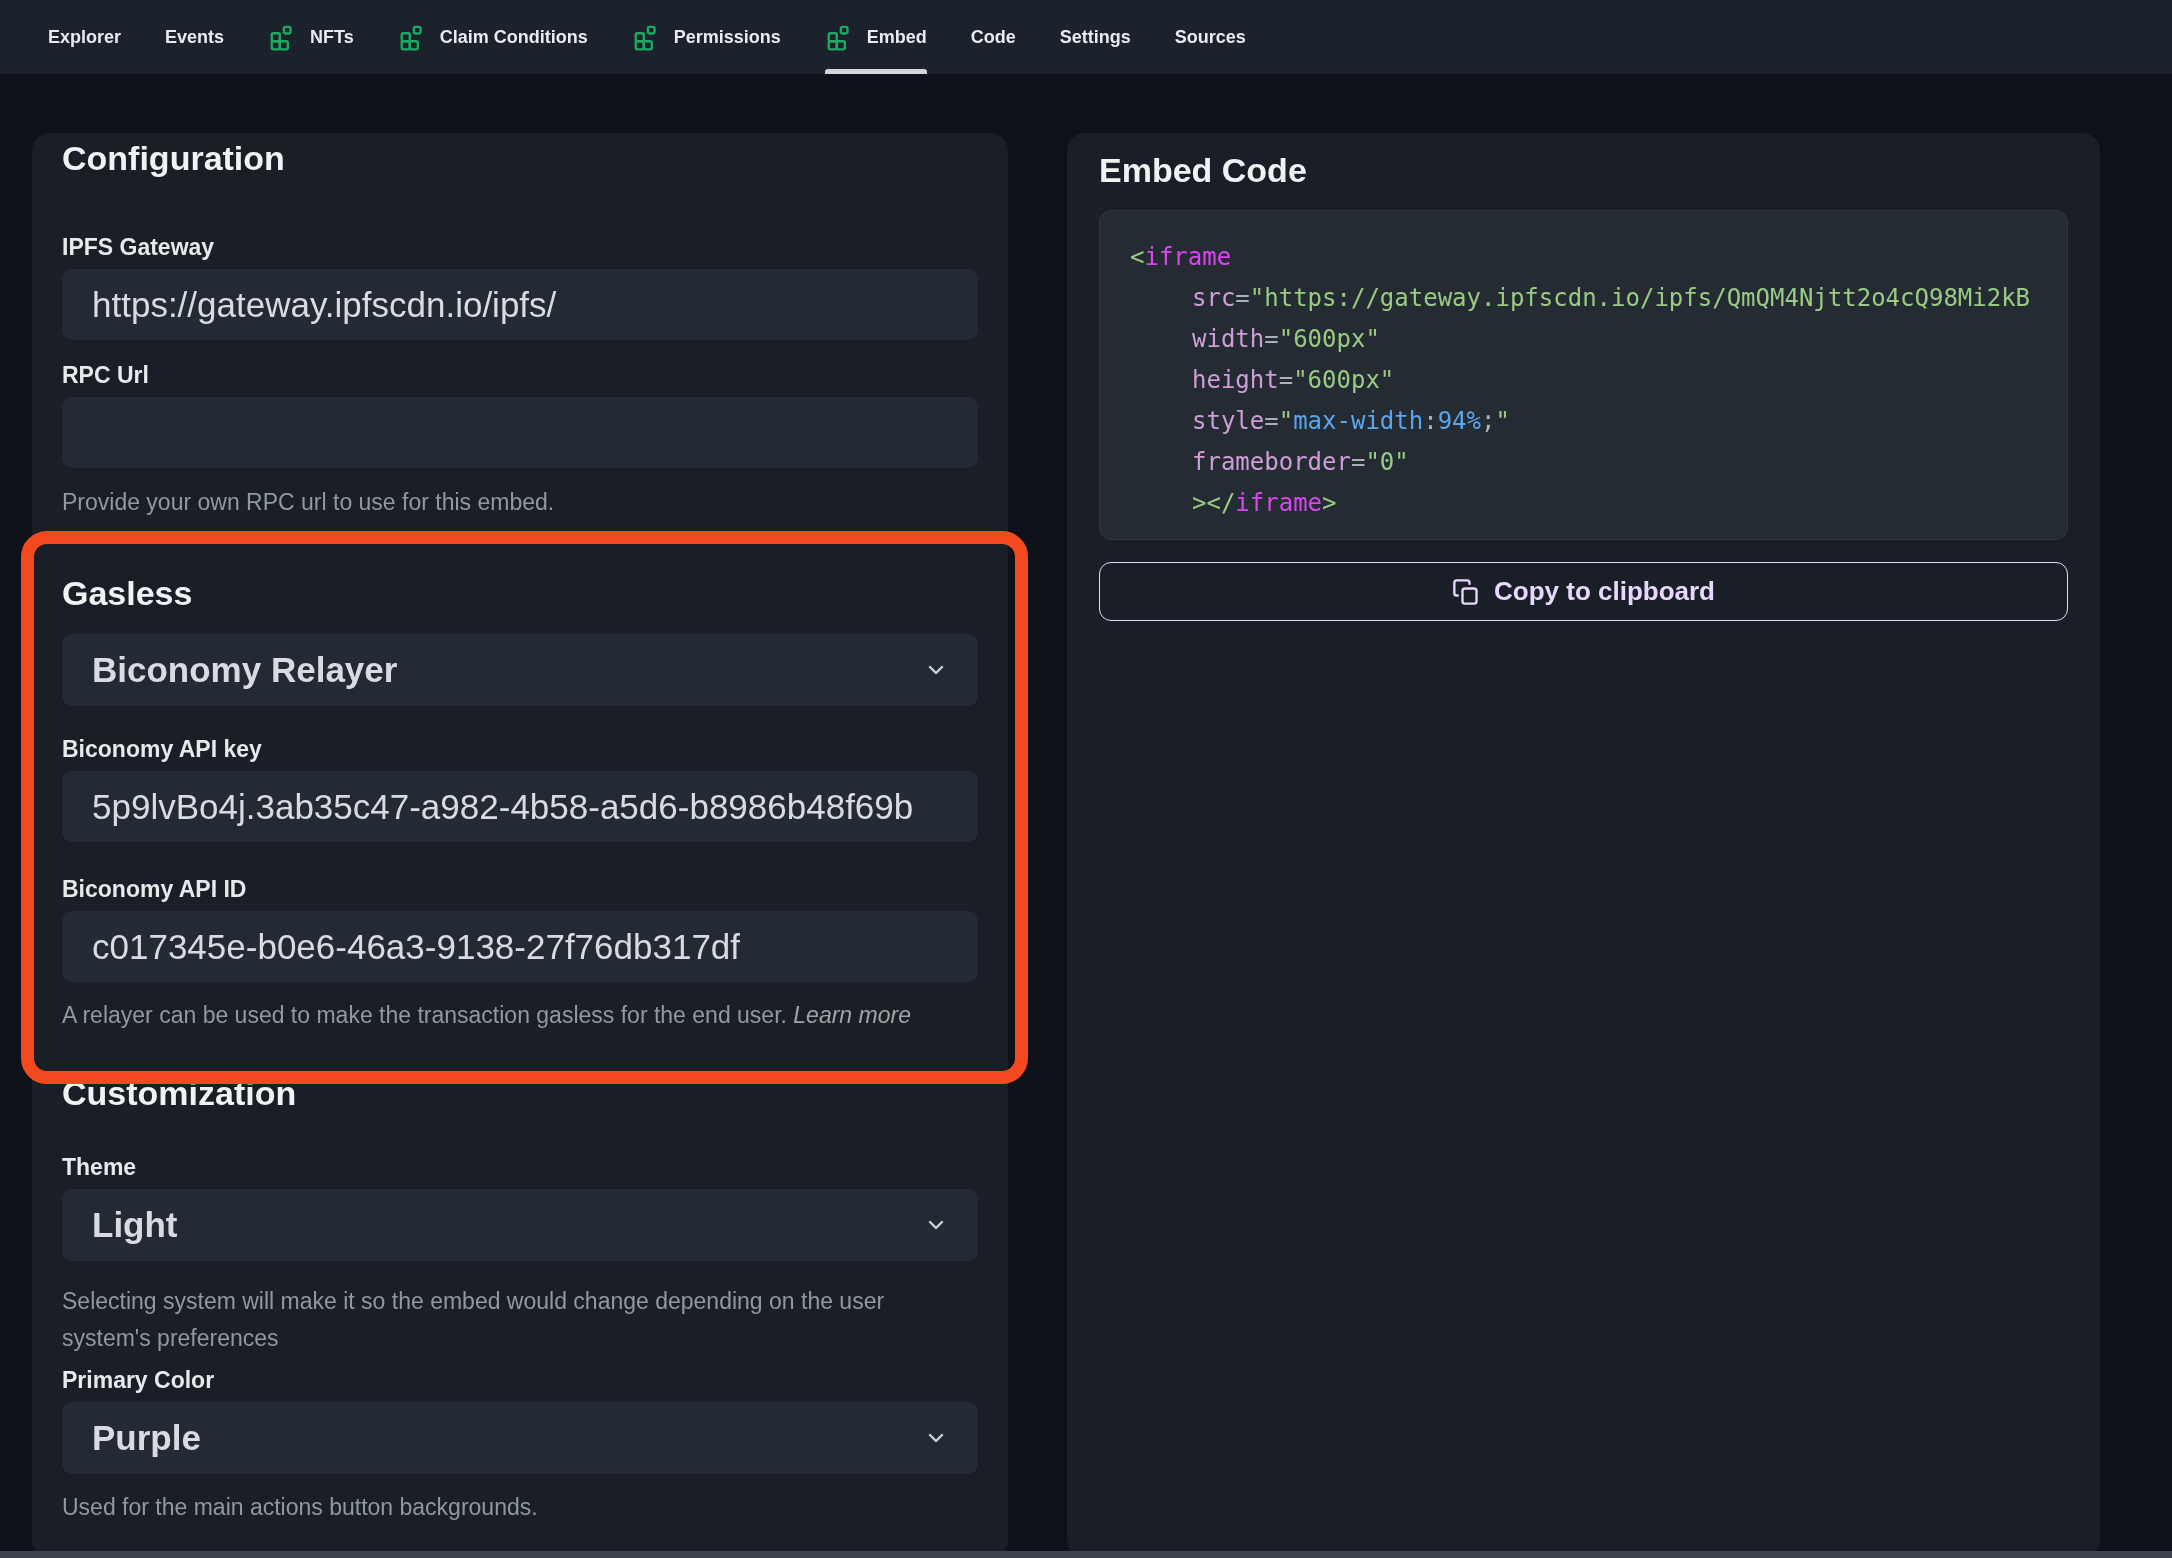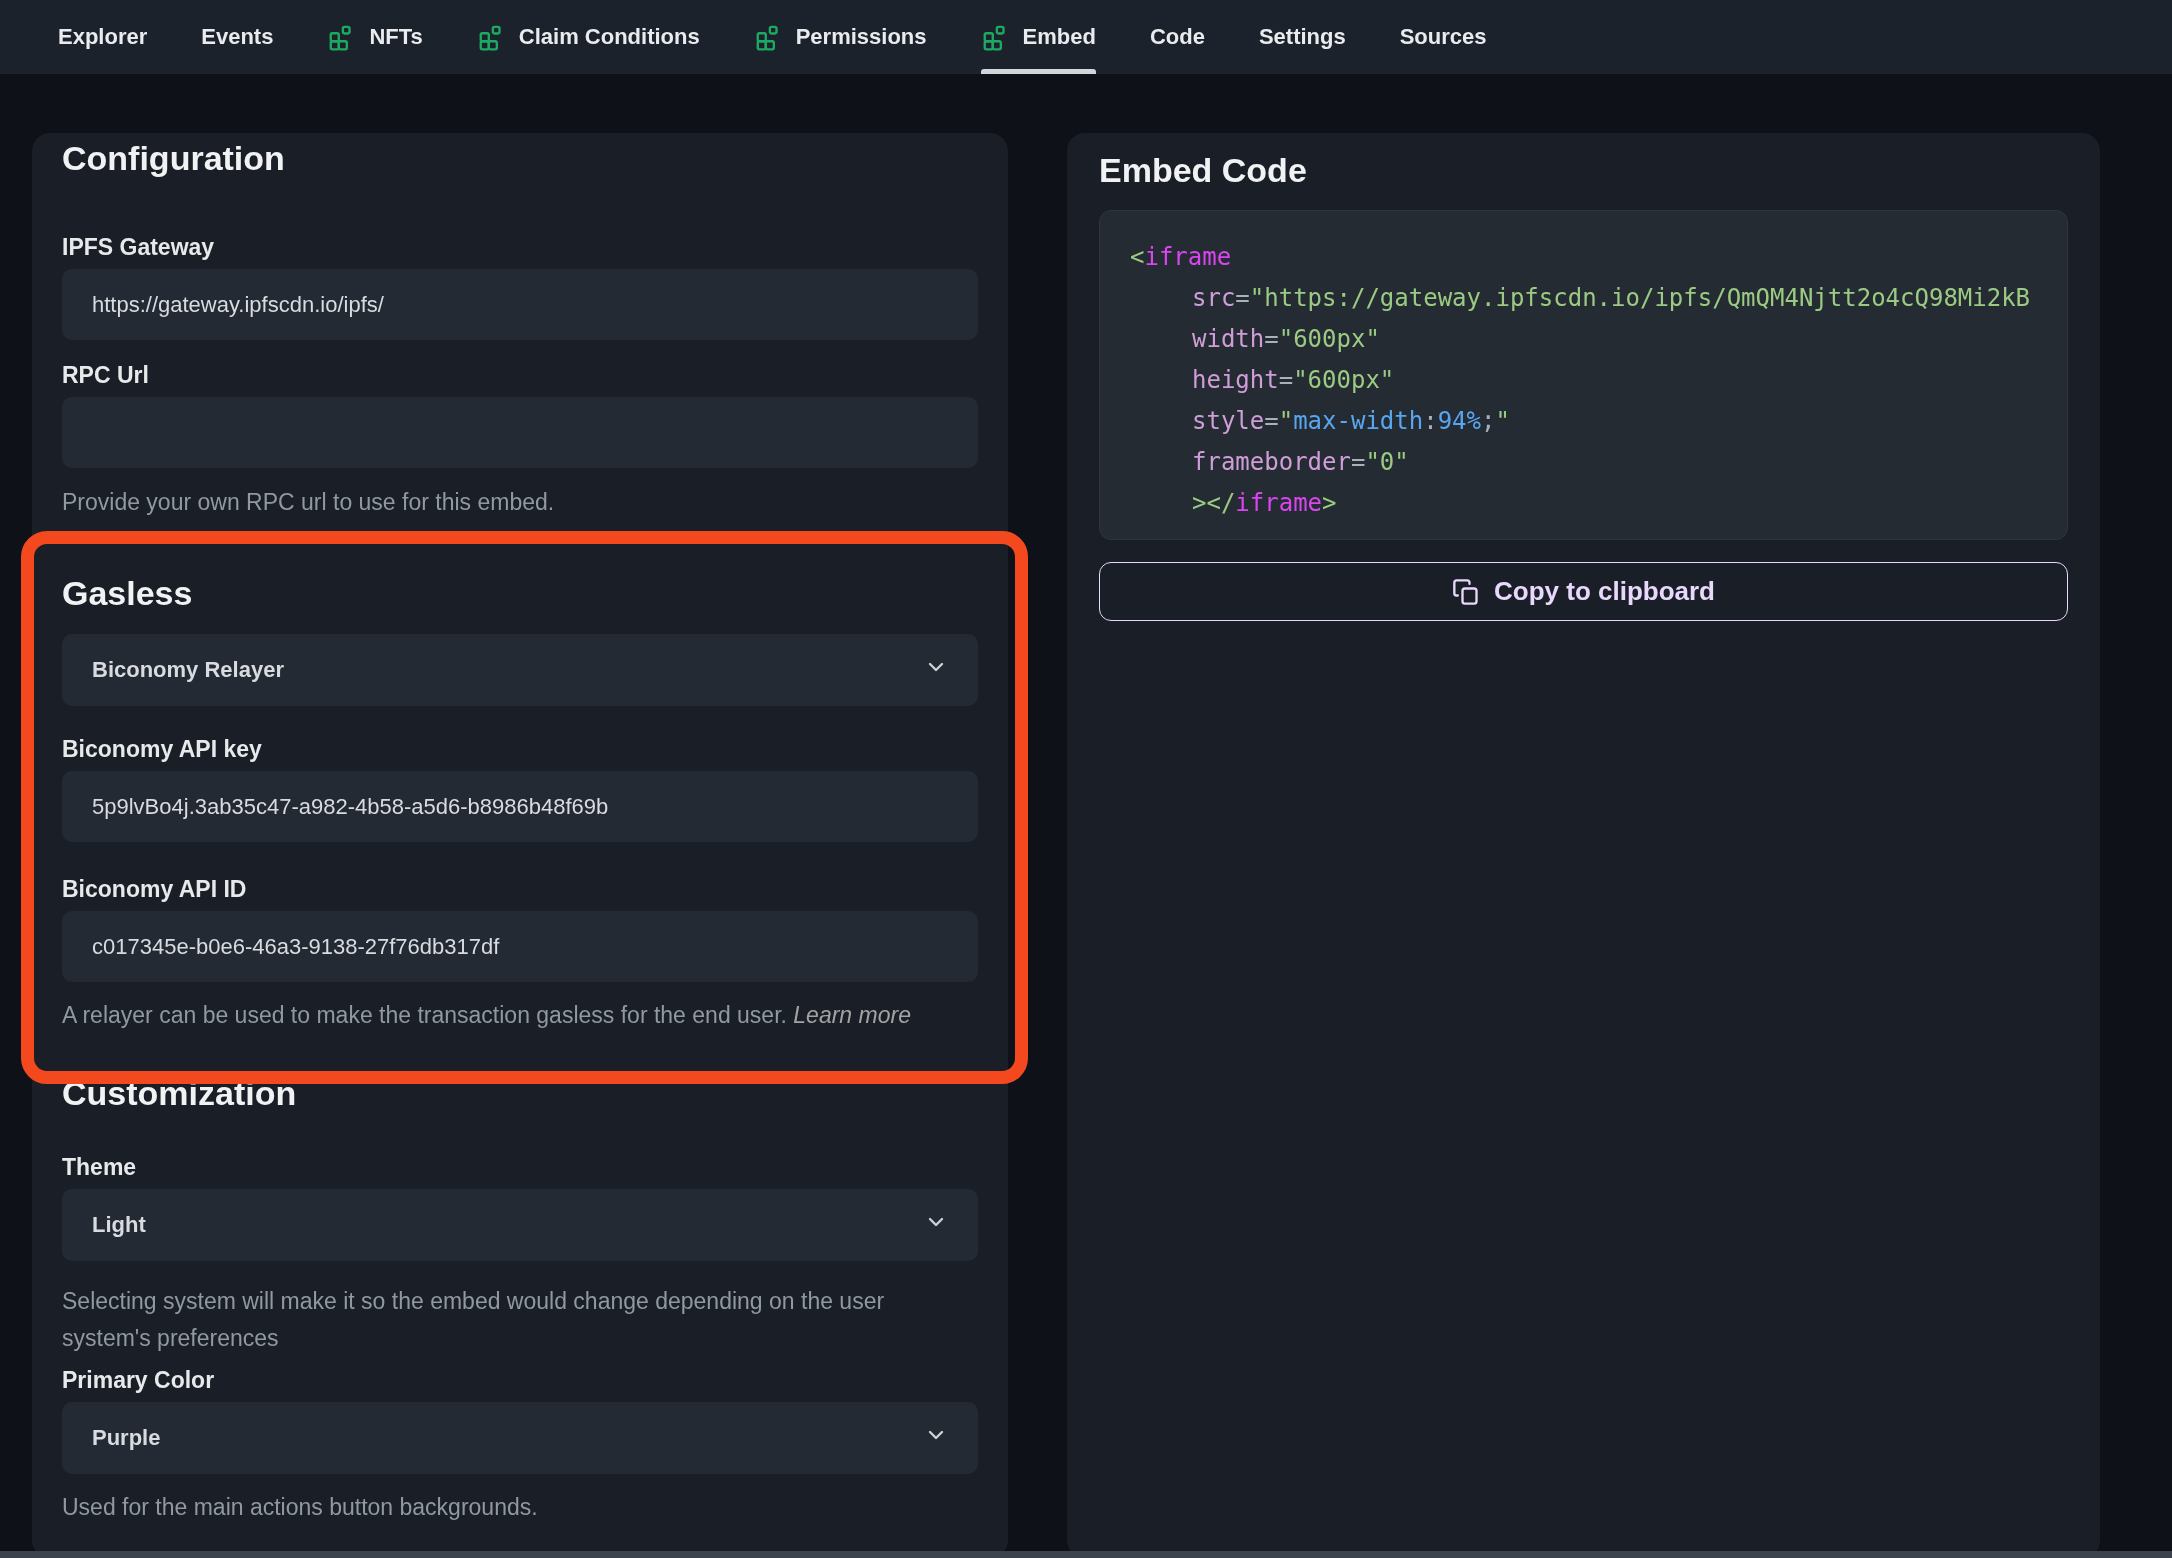--- a/index.html
+++ b/index.html
@@ -10,40 +10,40 @@
     -webkit-font-smoothing:antialiased;
   }
   
   .navbar{
     position:absolute;top:0;left:0;width:2172px;height:74px;
     background:#1c222b;display:flex;align-items:stretch;
     padding-left:48px;gap:44px;box-sizing:border-box;
   }
   .tab{
     display:flex;align-items:center;gap:12px;position:relative;
-    color:#e9ebee;font-size:22px;font-weight:700;cursor:pointer;white-space:nowrap;margin-left:10px;
+    color:#e9ebee;font-size:18px;font-weight:700;cursor:pointer;white-space:nowrap;
   }
   .tab.active::after{
     content:"";position:absolute;left:0;right:0;bottom:0;height:5px;
     background:#d2d5d9;border-radius:3px 3px 0 0;
   }
   .ticon{width:30px;height:30px;flex:0 0 auto;}
   
   .panel{position:absolute;top:133px;background:#1a1f27;border-radius:18px;}
   .panel-left{left:32px;width:976px;height:1425px;}
   .panel-right{left:1067px;width:1033px;height:1425px;}
   .panel-inner{padding:4px 30px 0 30px;}
   .panel-right .panel-inner{padding:16px 32px 0 32px;}
   .panel-title{margin:0;font-size:34px;line-height:42px;font-weight:700;color:#f1f2f4;}
   .section-title{margin:0;font-size:34px;line-height:42px;font-weight:700;color:#f1f2f4;}
   .field-label{font-size:23px;line-height:30px;font-weight:700;color:#e7e9eb;}
   .text-input,.select{
     background:#242a33;border:none;border-radius:10px;height:71px;width:100%;
     box-sizing:border-box;display:flex;align-items:center;
-    padding:0 30px;font-size:22px;color:#d8dbdf;font-family:"Liberation Sans",sans-serif;
+    padding:0 30px;font-size:35px;color:#d8dbdf;font-family:"Liberation Sans",sans-serif;
   }
   input.text-input{display:block;line-height:71px;outline:none;}
   .select{height:72px;justify-content:space-between;cursor:pointer;font-weight:bold;}
   .helper{font-size:23px;line-height:37px;color:#9098a1;}
   .helper .link{color:#a3a3a3;text-decoration:none;cursor:pointer;font-style:italic;}
   
   .mt-label-1{margin-top:53px;} .mt-input{margin-top:7px;}
   .mt-label-2{margin-top:20px;} .mt-helper-1{margin-top:19px;line-height:30px;}
   .mt-gasless{margin-top:55px;} .mt-select-1{margin-top:20px;}
   .mt-label-3{margin-top:28px;} .mt-label-4{margin-top:32px;}

